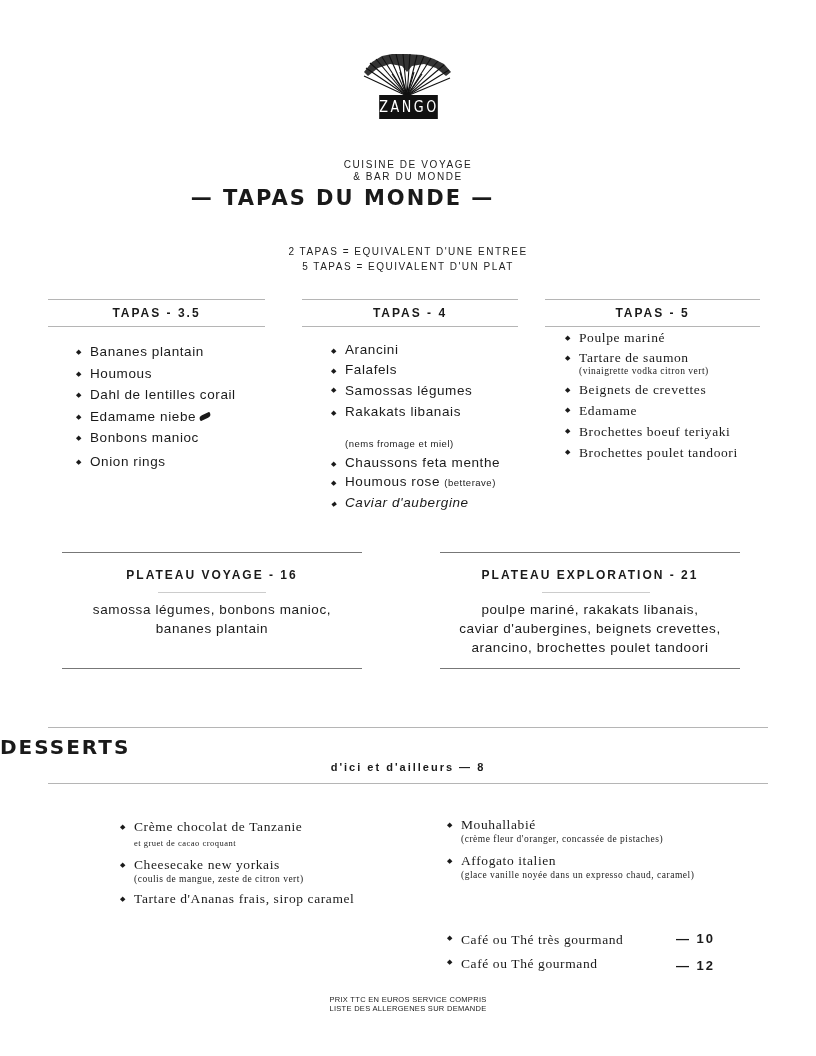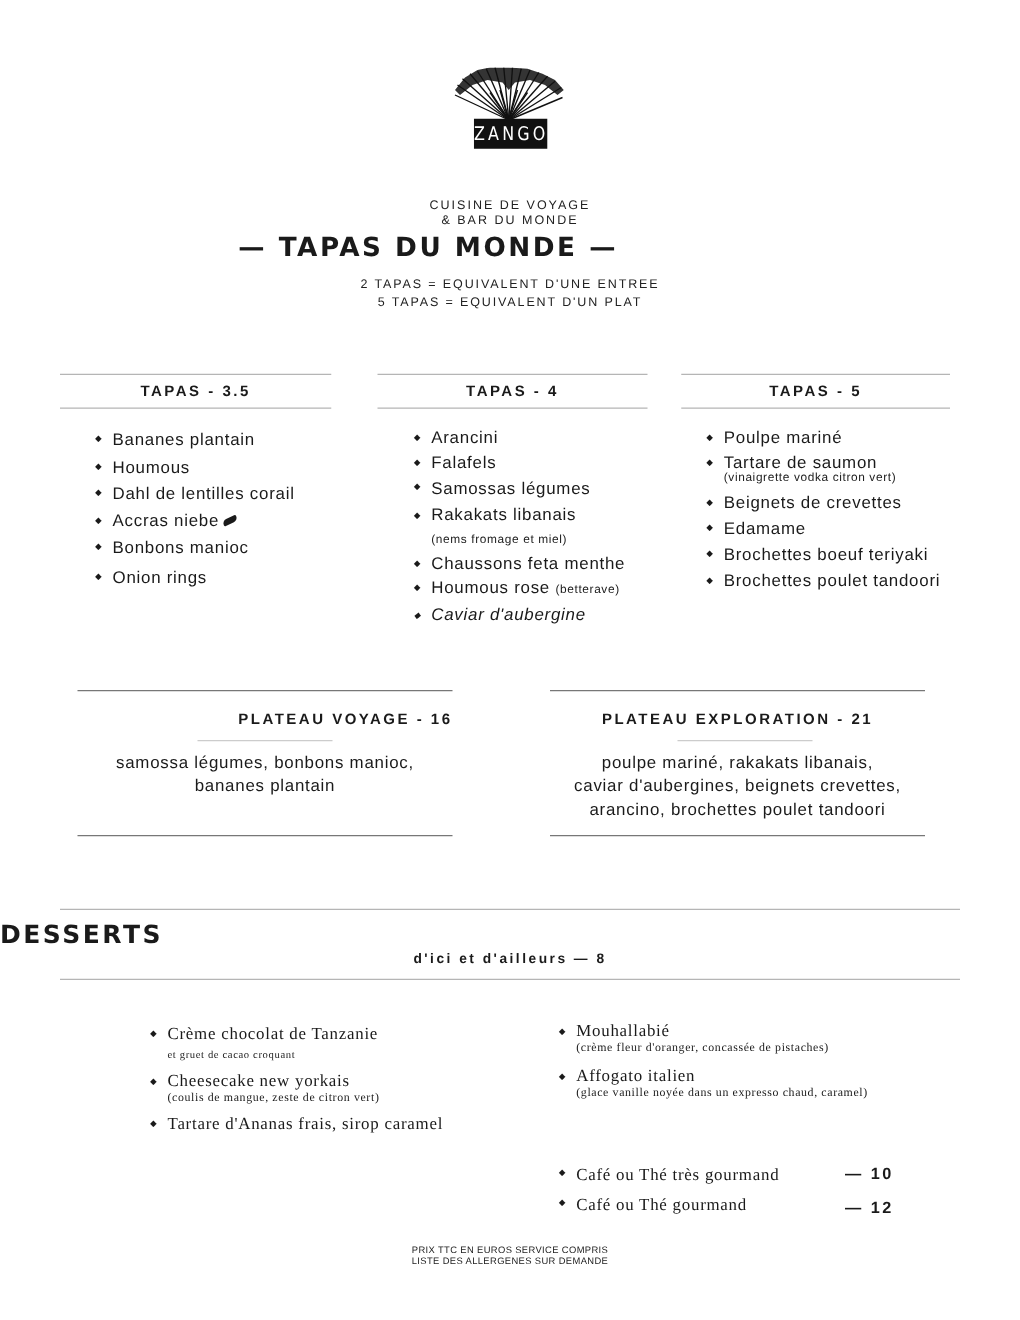--- a/index.html
+++ b/index.html
@@ -4,21 +4,21 @@
 <style>
   * { margin: 0; padding: 0; box-sizing: border-box; }
   html, body { width: 816px; height: 1056px; background: #ffffff; }
   body { position: relative; font-family: "Liberation Sans", sans-serif; color: #1a1a1a; overflow: hidden; }
   .abs { position: absolute; }
   .logo { left: 362px; top: 54px; width: 90px; height: 68px; }
   .logo-box { position: absolute; left: 12px; top: 41px; width: 69px; height: 24px; background: #111; color: #fff;
     font-family: "DejaVu Sans", sans-serif; font-size: 15px; letter-spacing: 3px; text-align: center; line-height: 24px; font-weight: normal; transform: scaleX(0.85); }
   .tagline { left: 0; width: 816px; text-align: center; font-size: 10px; letter-spacing: 1.6px; line-height: 12px; color: #222; margin-top: 28px; }
   .main-title { left: 0; width: 685px; top: 186px; text-align: center; font-size: 21px; font-weight: bold; letter-spacing: 2px; color: #1a1a1a; font-family: "DejaVu Sans", sans-serif; }
-  .subtitle { left: 0; width: 816px; top: 220px; text-align: center; font-size: 10px; letter-spacing: 1.5px; line-height: 15px; color: #222; }
+  .subtitle { left: 0; width: 816px; top: 244px; text-align: center; font-size: 10px; letter-spacing: 1.5px; line-height: 15px; color: #222; }
   .hline { position: absolute; height: 1px; background: #b5b5b5; }
   .hline.dark { background: #777; }
   .col-title { position: absolute; text-align: center; font-size: 12px; font-weight: bold; letter-spacing: 2px; color: #1a1a1a; }
   .list { position: absolute; list-style: none; }
   .list li { font-size: 13.5px; letter-spacing: 0.6px; line-height: 21.5px; color: #1a1a1a; position: relative; padding-left: 14px; }
   .list li::before { content: "\25C6"; position: absolute; left: 0; top: 0; font-size: 7px; line-height: 21.5px; }
   .list li .note { display: block; font-size: 9.5px; line-height: 12px; letter-spacing: 0.5px; margin-top: -3px; margin-bottom: 3px; }
   .list li .inline-note { font-size: 9.5px; letter-spacing: 0.5px; }
   .chili { display: inline-block; width: 12px; height: 5px; background: #1a1a1a; border-radius: 6px 2px 6px 2px; transform: rotate(-25deg); margin-left: 3px; vertical-align: middle; }
   .plateau-title { position: absolute; text-align: center; font-size: 12px; font-weight: bold; letter-spacing: 2px; color: #1a1a1a; }
@@ -73,52 +73,52 @@
   <div>5 TAPAS = EQUIVALENT D'UN PLAT</div>
 </div>
 
 <div class="hline" style="left:48px;top:299px;width:217px;"></div>
 <div class="col-title" style="left:48px;top:306px;width:217px;">TAPAS - 3.5</div>
 <div class="hline" style="left:48px;top:326px;width:217px;"></div>
 <ul class="list" style="left:76px;top:341px;">
   <li><span>Bananes plantain</span></li>
   <li><span>Houmous</span></li>
   <li><span>Dahl de lentilles corail</span></li>
-  <li><span>Accras niebe</span><span class="chili"></span></li>
+  <li><span>Edamame niebe</span><span class="chili"></span></li>
   <li><span>Bonbons manioc</span></li>
   <li style="margin-top:2px;"><span>Onion rings</span></li>
 </ul>
 
 <div class="hline" style="left:302px;top:299px;width:216px;"></div>
 <div class="col-title" style="left:302px;top:306px;width:216px;">TAPAS - 4</div>
 <div class="hline" style="left:302px;top:326px;width:216px;"></div>
 <ul class="list" style="left:331px;top:340px;">
   <li style="line-height:19.5px;"><span>Arancini</span></li>
   <li style="line-height:19.5px;"><span>Falafels</span></li>
   <li style="line-height:23px;"><span>Samossas légumes</span></li>
-  <li style="line-height:19.5px;"><span>Rakakats libanais</span><span class="note" style="margin-top:4px;">(nems fromage et miel)</span></li>
+  <li style="line-height:19.5px;"><span>Rakakats libanais</span><span class="note" style="margin-top:16px;">(nems fromage et miel)</span></li>
   <li style="line-height:19.5px;"><span>Chaussons feta menthe</span></li>
   <li style="line-height:19.5px;"><span>Houmous rose</span> <span class="inline-note">(betterave)</span></li>
   <li style="line-height:19.5px;font-style:italic;"><span>Caviar d'aubergine</span></li>
 </ul>
 
 <div class="hline" style="left:545px;top:299px;width:215px;"></div>
 <div class="col-title" style="left:545px;top:306px;width:215px;">TAPAS - 5</div>
 <div class="hline" style="left:545px;top:326px;width:215px;"></div>
-<ul class="list" style="left:565px;top:340px;">
+<ul class="list" style="left:565px;top:328px;font-family:Liberation Serif, serif;">
   <li style="line-height:19.5px;"><span>Poulpe mariné</span></li>
   <li style="line-height:19.5px;"><span>Tartare de saumon</span><span class="note" style="margin-top:-2px;">(vinaigrette vodka citron vert)</span></li>
   <li style="line-height:20px;"><span>Beignets de crevettes</span></li>
   <li style="line-height:21px;"><span>Edamame</span></li>
   <li style="line-height:21px;"><span>Brochettes boeuf teriyaki</span></li>
   <li style="line-height:21px;"><span>Brochettes poulet tandoori</span></li>
 </ul>
 
 <div class="hline dark" style="left:62px;top:552px;width:300px;"></div>
-<div class="plateau-title" style="left:62px;top:568px;width:300px;text-align:right;">PLATEAU VOYAGE - 16</div>
+<div class="plateau-title" style="left:62px;top:568px;width:300px;">PLATEAU VOYAGE - 16</div>
 <div class="hline" style="left:158px;top:592px;width:108px;background:#ccc;"></div>
 <div class="plateau-desc" style="left:62px;top:600px;width:300px;">
   <div>samossa légumes, bonbons manioc,</div>
   <div>bananes plantain</div>
 </div>
 <div class="hline dark" style="left:62px;top:668px;width:300px;"></div>
 
 <div class="hline dark" style="left:440px;top:552px;width:300px;"></div>
 <div class="plateau-title" style="left:440px;top:568px;width:300px;">PLATEAU EXPLORATION - 21</div>
 <div class="hline" style="left:542px;top:592px;width:108px;background:#ccc;"></div>

